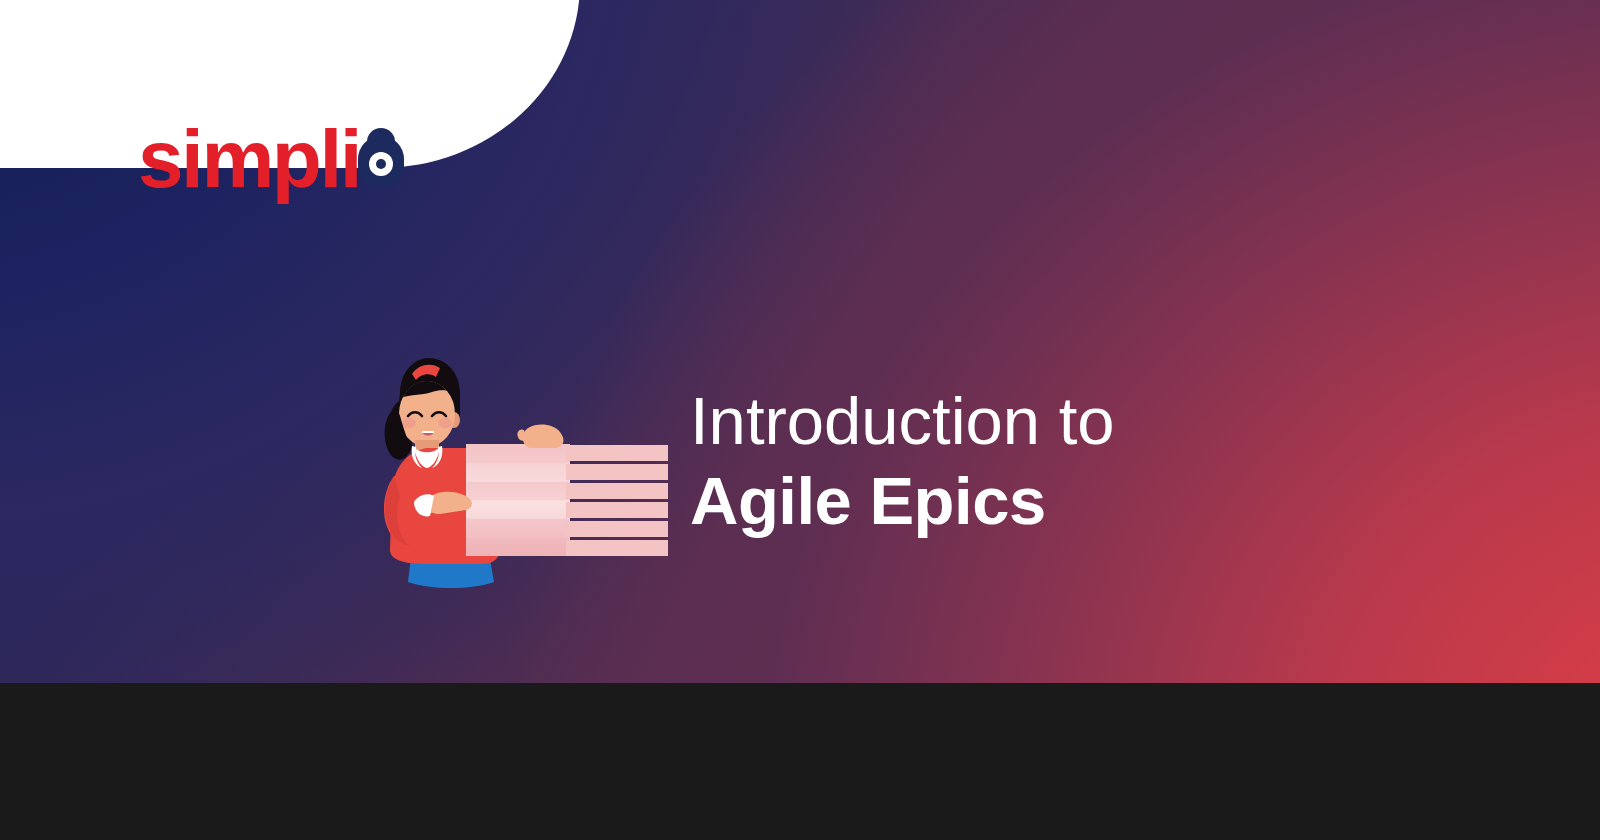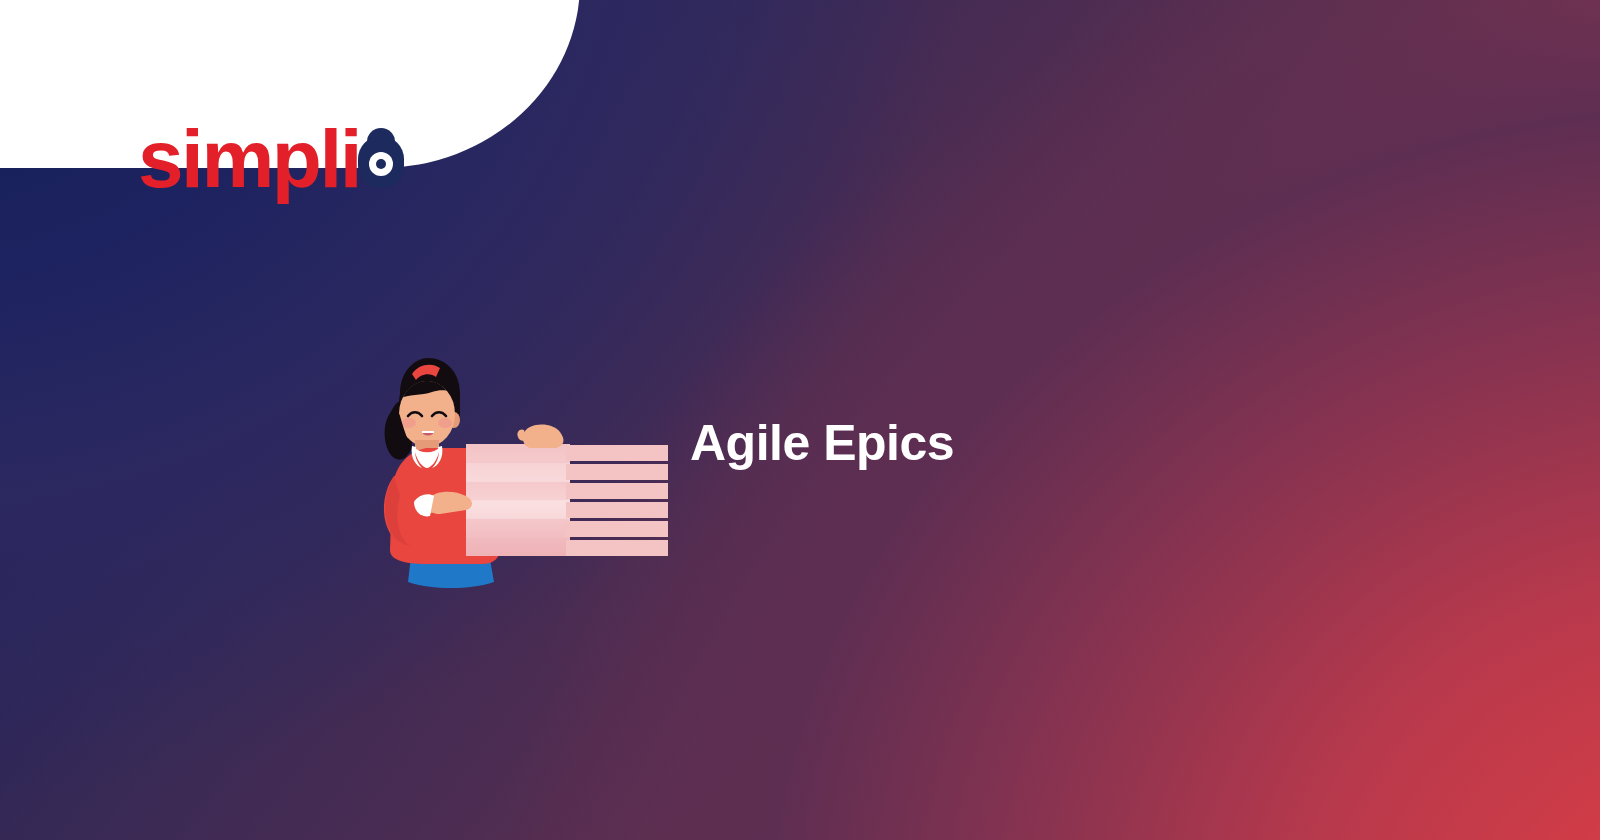--- a/index.html
+++ b/index.html
@@ -3,21 +3,21 @@
 <meta charset="utf-8">
 <style>
   html, body {
     margin: 0;
     padding: 0;
     background: #1a1a1a;
   }
   #banner {
     position: relative;
     width: 1600px;
-    height: 840px;
+    height: 683px;
     overflow: hidden;
     font-family: "Liberation Sans", sans-serif;
     background:
       radial-gradient(ellipse 1500px 1300px at 108% 112%,
         #e0434a 0%,
         #d03c47 12%,
         #b8394c 28%,
         #8a3350 46%,
         #5e2e52 64%,
         rgba(60,40,85,0) 82%),
@@ -116,26 +116,25 @@
     color: #ffffff;
   }
   .headline .line-light {
     font-size: 67px;
     font-weight: 300;
     line-height: 80px;
     letter-spacing: 0px;
     white-space: nowrap;
   }
   .headline .line-bold {
-    font-size: 50px;
+    font-size: 67px;
     font-weight: 700;
     line-height: 80px;
     letter-spacing: -0.5px;
     white-space: nowrap;
-    margin-top: 22px;
   }
 
   
   .illustration {
     position: absolute;
     left: 370px;
     top: 350px;
     width: 320px;
     height: 250px;
   }
@@ -152,20 +151,21 @@
     <span class="logo-part logo-red">simpli</span>
     <span class="logo-a-glyph">
       <span class="a-top"></span>
       <span class="a-body"></span>
       <span class="a-ring"></span>
       <span class="a-dot"></span>
     </span>
   </div>
 
   <div class="headline">
+    <div class="line-light">Introduction to</div>
     <div class="line-bold">Agile Epics</div>
   </div>
 
   <div class="illustration">
     <svg width="320" height="250" viewBox="0 0 320 250" xmlns="http://www.w3.org/2000/svg">
       <defs>
         <linearGradient id="stackGrad" x1="0" y1="0" x2="0" y2="1">
           <stop offset="0%" stop-color="#f0b4b8"></stop>
           <stop offset="50%" stop-color="#fbe0e0"></stop>
           <stop offset="100%" stop-color="#eeadb2"></stop>

